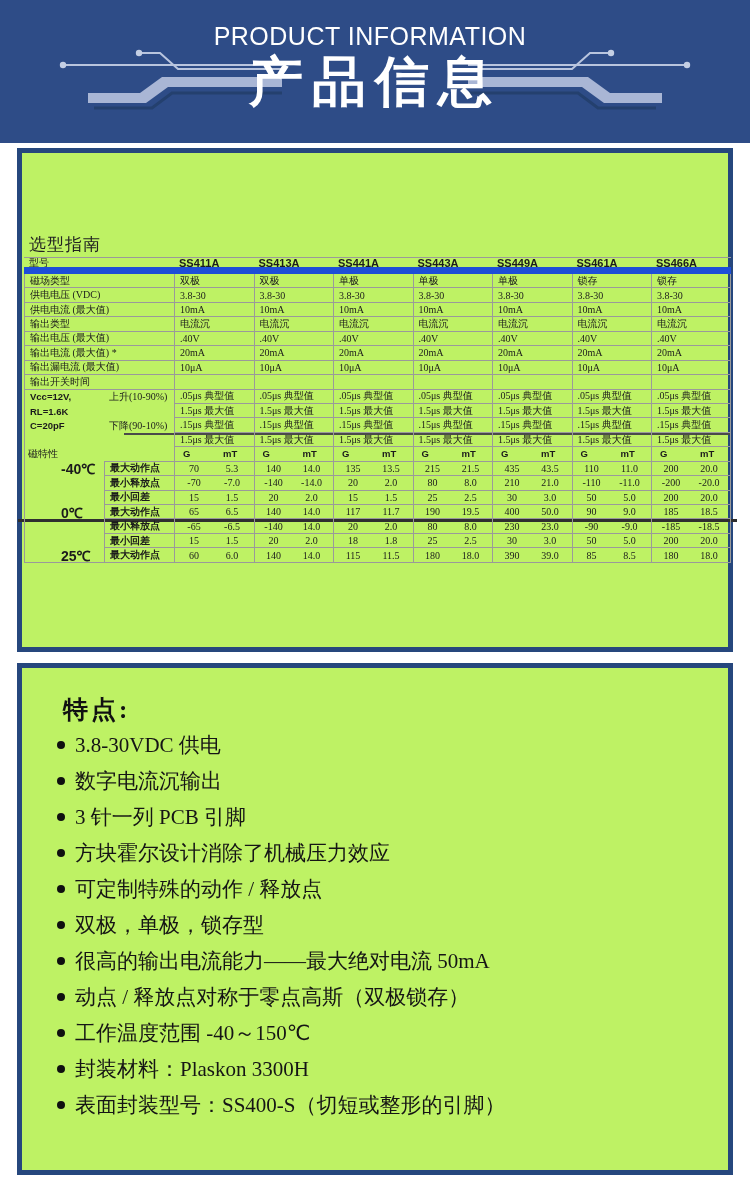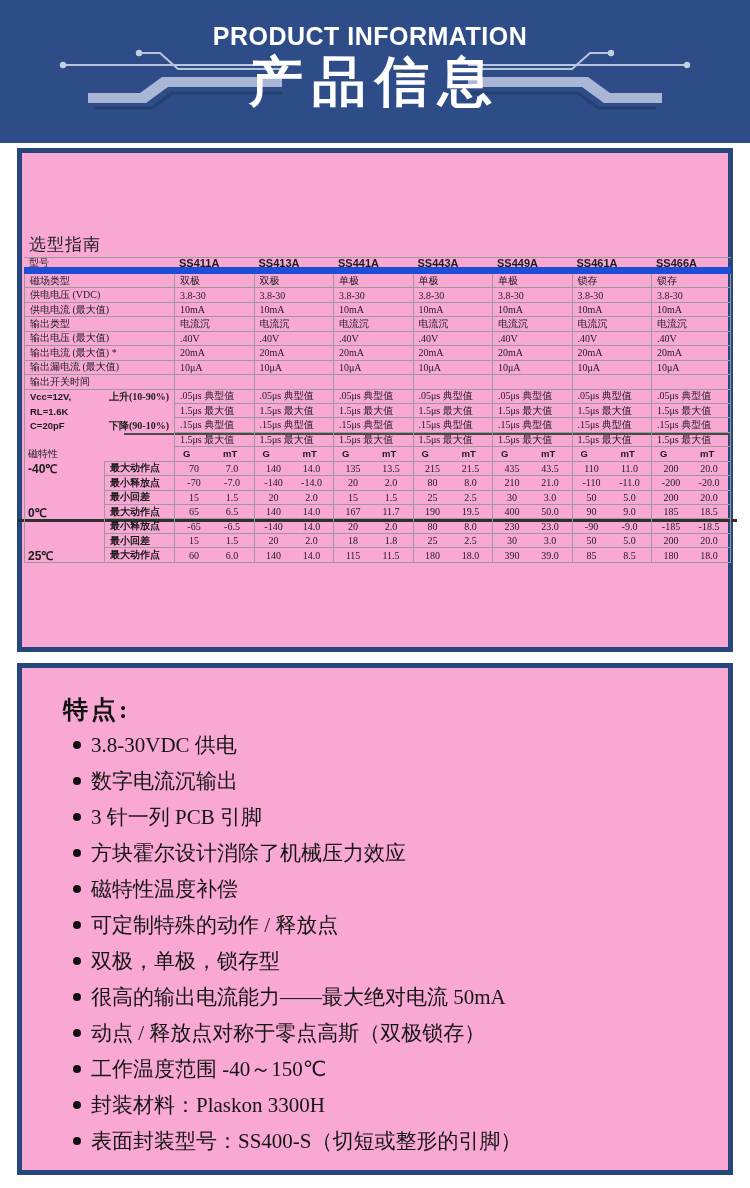--- a/index.html
+++ b/index.html
@@ -3,60 +3,60 @@
 <meta charset="utf-8">
 <style>
   html,body{margin:0;padding:0;}
   body{
     width:750px;height:1188px;position:relative;background:#ffffff;
     font-family:"Liberation Serif","DejaVu Sans",serif;color:#1c1c1c;overflow:hidden;
   }
   
   .header{position:absolute;left:0;top:0;width:750px;height:143px;background:#2e4c87;}
   .title-en{position:absolute;left:0;top:22px;width:740px;text-align:center;
-    font-family:"Liberation Sans",sans-serif;font-weight:bold;font-size:25px;color:#fff;letter-spacing:.5px;}
+    font-family:"Liberation Sans",sans-serif;font-weight:normal;font-size:25px;color:#fff;letter-spacing:.5px;}
   .title-zh{position:absolute;left:0;top:46px;width:750px;text-align:center;
     font-family:"Liberation Sans","DejaVu Sans",sans-serif;font-weight:bold;font-size:54px;color:#fff;letter-spacing:9px;}
   .deco{position:absolute;top:47px;width:252px;height:68px;}
   .deco-left{left:30px;}
   .deco-right{left:468px;transform:scaleX(-1);}
   
-  .box{position:absolute;left:17px;width:706px;background:#f9a8d4;border:5px solid #26477d;}
+  .box{position:absolute;left:17px;width:706px;background:#bef264;border:5px solid #26477d;}
   .box1{top:148px;height:494px;}
   .box2{top:663px;height:502px;}
   .guide-title{position:absolute;left:7px;top:80px;font-size:17px;color:#222;letter-spacing:1px;}
   
   .tbl{position:absolute;left:2px;top:104px;width:707px;border-top:1px solid #9a9a9a;font-size:10px;color:#1b1b1b;}
   .row{display:flex;height:14.45px;align-items:center;box-sizing:border-box;}
   .r-model{height:16px;}
   .cell{box-sizing:border-box;height:100%;display:flex;align-items:center;overflow:hidden;white-space:nowrap;position:relative;}
   .c-label{width:150px;}
   .c-temp{width:80px;}
   .c-sub{width:70px;font-weight:bold;}
   .c-data{width:79.5px;}
   .bl{border-left:1px solid #9a9a9a;}
   .br{border-right:1px solid #9a9a9a;}
   .bb{border-bottom:1px solid #9a9a9a;}
   .bb-dark{border-bottom:7px solid #1d4ed8;}
   .pad{padding-left:5px;}
   .model-name{font-family:"Liberation Sans",sans-serif;font-weight:bold;font-size:11px;padding-left:5px;}
   .cond{position:absolute;left:5px;font-family:"Liberation Sans",sans-serif;font-weight:bold;font-size:9.5px;}
-  .rf{position:absolute;left:84px;font-weight:bold;font-size:10px;}
+  .rf{position:absolute;left:84px;font-weight:normal;font-size:10px;}
   .magl{padding-left:3px;}
-  .temp-label{font-family:"Liberation Sans",sans-serif;font-weight:bold;font-size:12px;padding-left:3px;}
+  .temp-label{font-family:"Liberation Sans",sans-serif;font-weight:bold;font-size:14px;padding-left:36px;}
   .num{display:inline-block;width:38px;text-align:center;}
   .numcell{}
   .hg{display:inline-block;width:34px;padding-left:8px;font-family:"Liberation Sans",sans-serif;font-weight:bold;font-size:9.5px;}
   .hmt{display:inline-block;padding-left:6px;font-family:"Liberation Sans",sans-serif;font-weight:bold;font-size:9.5px;}
   .ovl{position:absolute;background:#3c3c3c;}
   .ovl1{left:100px;top:175px;width:607px;height:2px;background:#4a4a4a;}
   .ovl2{left:-6px;top:261px;width:719px;height:2.5px;background:#2f2f2f;}
   
   .feat-title{position:absolute;left:41px;top:25px;font-size:25px;font-weight:bold;letter-spacing:3px;color:#111;}
-  .feat-list{position:absolute;left:51px;top:66px;width:630px;text-align:center;}
+  .feat-list{position:absolute;left:35px;top:66px;width:630px;text-align:center;}
   .feat-item{display:flex;align-items:center;height:22px;margin-bottom:14px;font-size:21px;color:#151515;}
   .dot{width:8px;height:8px;border-radius:50%;background:#101010;margin-right:10px;flex:0 0 8px;}
 </style>
 </head>
 <body>
 
 <div class="header">
   <svg class="deco deco-left" viewBox="0 0 252 68">
     <path d="M 36,18 H 252" stroke="#b9c5de" stroke-width="2" fill="none"></path>
     <path d="M 112,6 H 130 L 148,22 H 252" stroke="#b9c5de" stroke-width="2" fill="none"></path>
@@ -250,21 +250,21 @@
         <div class="cell c-data bl bb br">
           <span class="hg">G</span>
           <span class="hmt">mT</span>
         </div>
       </div>
       <div class="row">
         <div class="cell c-temp bl temp-label">-40℃</div>
         <div class="cell c-sub bl bb pad">最大动作点</div>
         <div class="cell c-data bl bb numcell">
           <span class="num">70</span>
-          <span class="num">7.0</span>
+          <span class="num">5.3</span>
         </div>
         <div class="cell c-data bl bb numcell">
           <span class="num">140</span>
           <span class="num">14.0</span>
         </div>
         <div class="cell c-data bl bb numcell">
           <span class="num">135</span>
           <span class="num">13.5</span>
         </div>
         <div class="cell c-data bl bb numcell">
@@ -353,21 +353,21 @@
         <div class="cell c-sub bl bb pad">最大动作点</div>
         <div class="cell c-data bl bb numcell">
           <span class="num">65</span>
           <span class="num">6.5</span>
         </div>
         <div class="cell c-data bl bb numcell">
           <span class="num">140</span>
           <span class="num">14.0</span>
         </div>
         <div class="cell c-data bl bb numcell">
-          <span class="num">167</span>
+          <span class="num">117</span>
           <span class="num">11.7</span>
         </div>
         <div class="cell c-data bl bb numcell">
           <span class="num">190</span>
           <span class="num">19.5</span>
         </div>
         <div class="cell c-data bl bb numcell">
           <span class="num">400</span>
           <span class="num">50.0</span>
         </div>
@@ -493,24 +493,20 @@
       <div class="feat-item">
         <span class="dot"></span>
         <span>3 针一列 PCB 引脚</span>
       </div>
       <div class="feat-item">
         <span class="dot"></span>
         <span>方块霍尔设计消除了机械压力效应</span>
       </div>
       <div class="feat-item">
         <span class="dot"></span>
-        <span>磁特性温度补偿</span>
-      </div>
-      <div class="feat-item">
-        <span class="dot"></span>
         <span>可定制特殊的动作 / 释放点</span>
       </div>
       <div class="feat-item">
         <span class="dot"></span>
         <span>双极，单极，锁存型</span>
       </div>
       <div class="feat-item">
         <span class="dot"></span>
         <span>很高的输出电流能力——最大绝对电流 50mA</span>
       </div>

